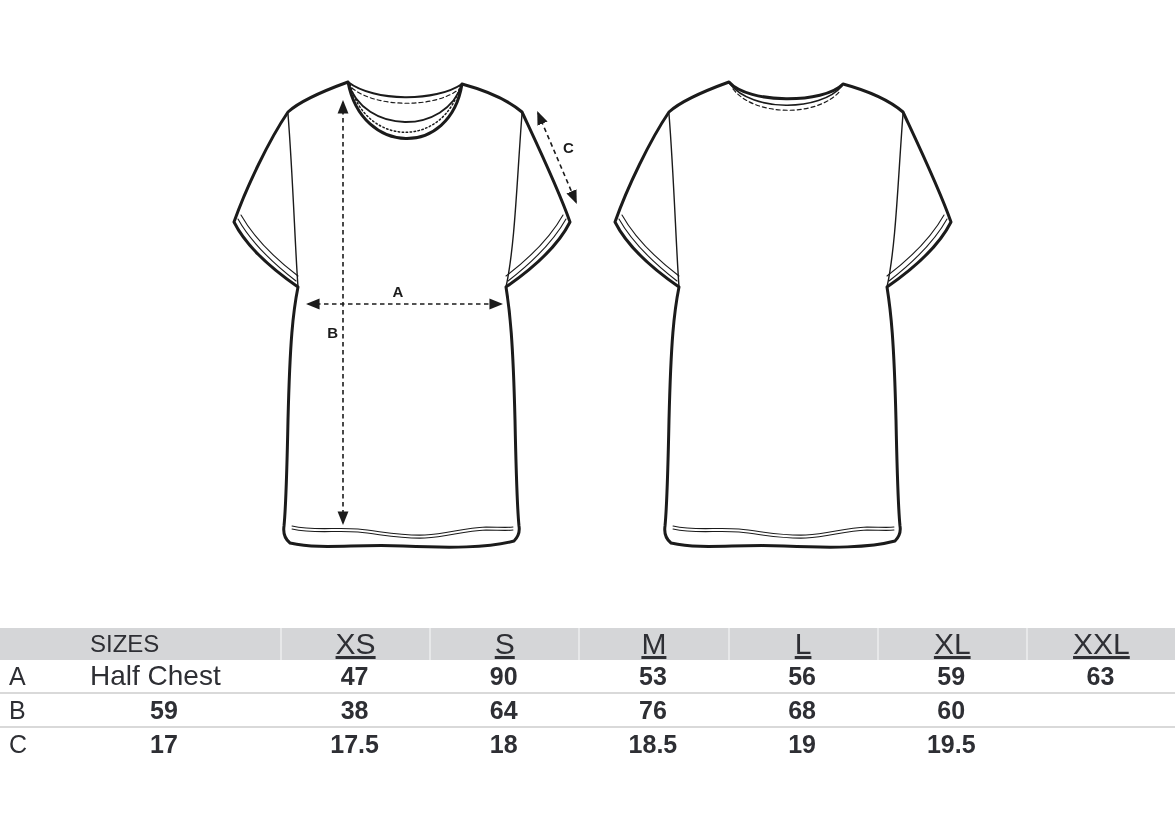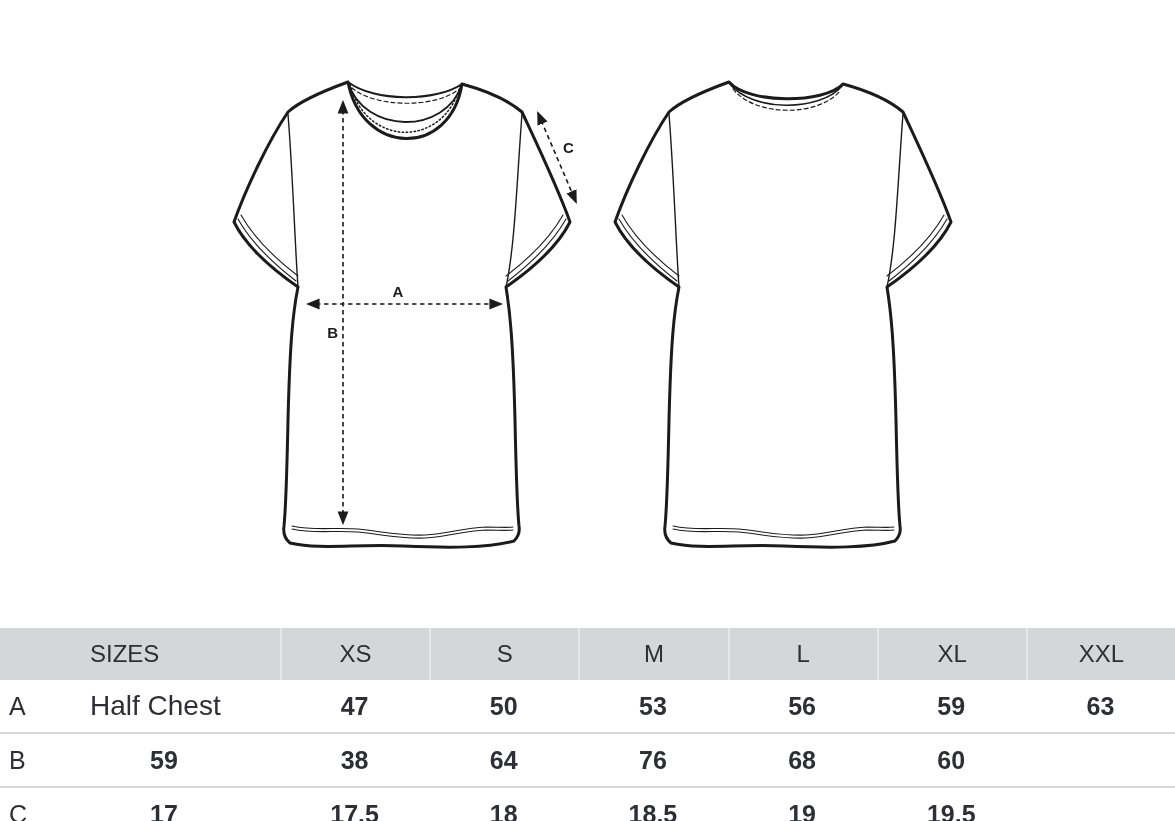--- a/index.html
+++ b/index.html
@@ -8,29 +8,29 @@
     font-family:"Liberation Sans",sans-serif;color:#2e2f34;
   }
   .diagram-wrap{position:absolute;top:0;left:0;width:1175px;height:620px;}
   .diagram-wrap svg{display:block;}
 
   
   .size-table{position:absolute;left:0;top:628px;width:1175px;}
   .trow{
     display:grid;
     grid-template-columns:48px 232px repeat(6,1fr);
-    height:52px;align-items:center;
+    height:32px;align-items:center;
   }
   .trow .cell{line-height:1;}
   .thead{background:#d5d6d8;}
   .thead .sizecol{border-left:2px solid #e7e8e9;height:100%;display:flex;align-items:center;justify-content:center;}
   .lettercell{padding-left:9px;font-size:25px;}
   .namecell{padding-left:42px;font-size:28px;}
   .headlabel{padding-left:42px;font-size:24px;}
-  .sizecol{font-size:24px;text-align:left;}
+  .sizecol{font-size:30px;text-align:left;text-decoration:underline;}
   .valuecell{font-size:25px;text-align:center;font-weight:bold;}
   .rowline{border-top:2px solid #d9d9d9;}
 </style>
 </head>
 <body>
 
 <div class="page">
 
   <div class="diagram-wrap">
     <svg width="1175" height="620" viewBox="0 0 1175 620" xmlns="http://www.w3.org/2000/svg">
@@ -133,21 +133,21 @@
       <div class="cell sizecol">M</div>
       <div class="cell sizecol">L</div>
       <div class="cell sizecol">XL</div>
       <div class="cell sizecol">XXL</div>
     </div>
 
     <div class="trow">
       <div class="cell lettercell">A</div>
       <div class="cell namecell">Half Chest</div>
       <div class="cell valuecell">47</div>
-      <div class="cell valuecell">50</div>
+      <div class="cell valuecell">90</div>
       <div class="cell valuecell">53</div>
       <div class="cell valuecell">56</div>
       <div class="cell valuecell">59</div>
       <div class="cell valuecell">63</div>
     </div>
 
     <div class="trow rowline">
       <div class="cell lettercell">B</div>
       <div class="cell valuecell">59</div>
       <div class="cell valuecell">38</div>

